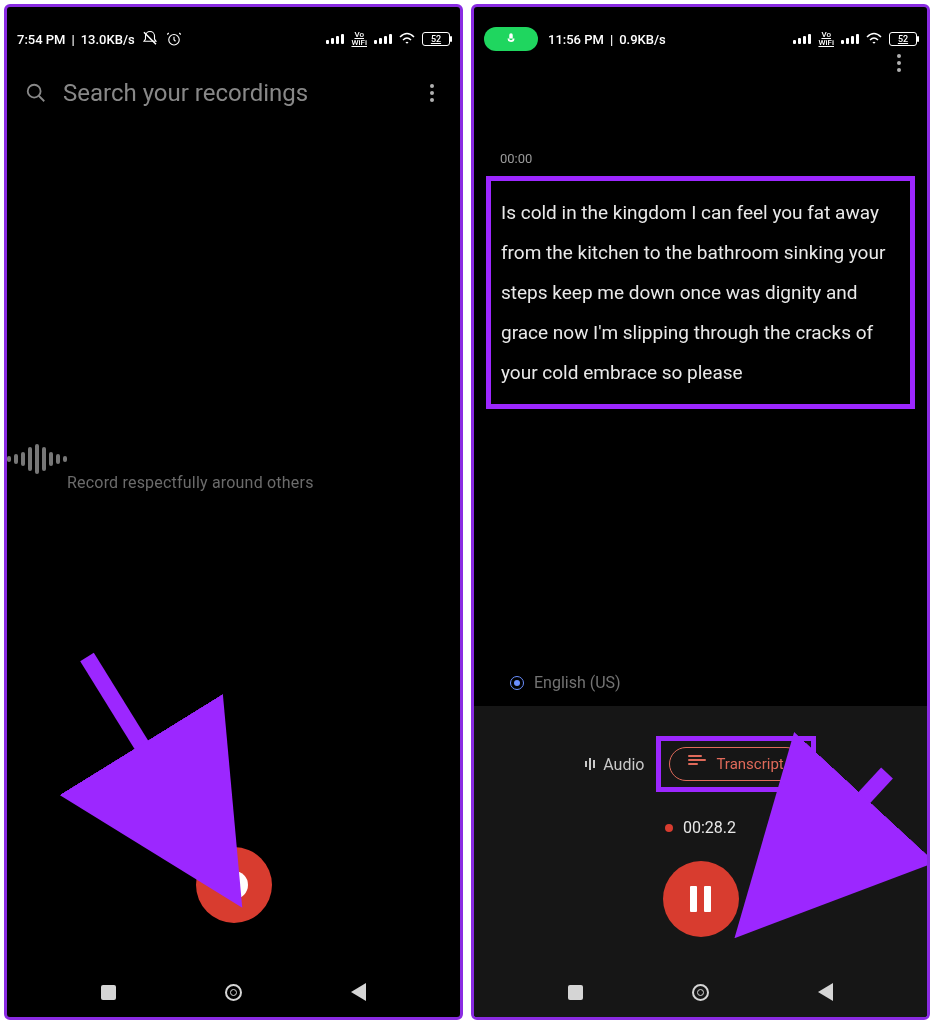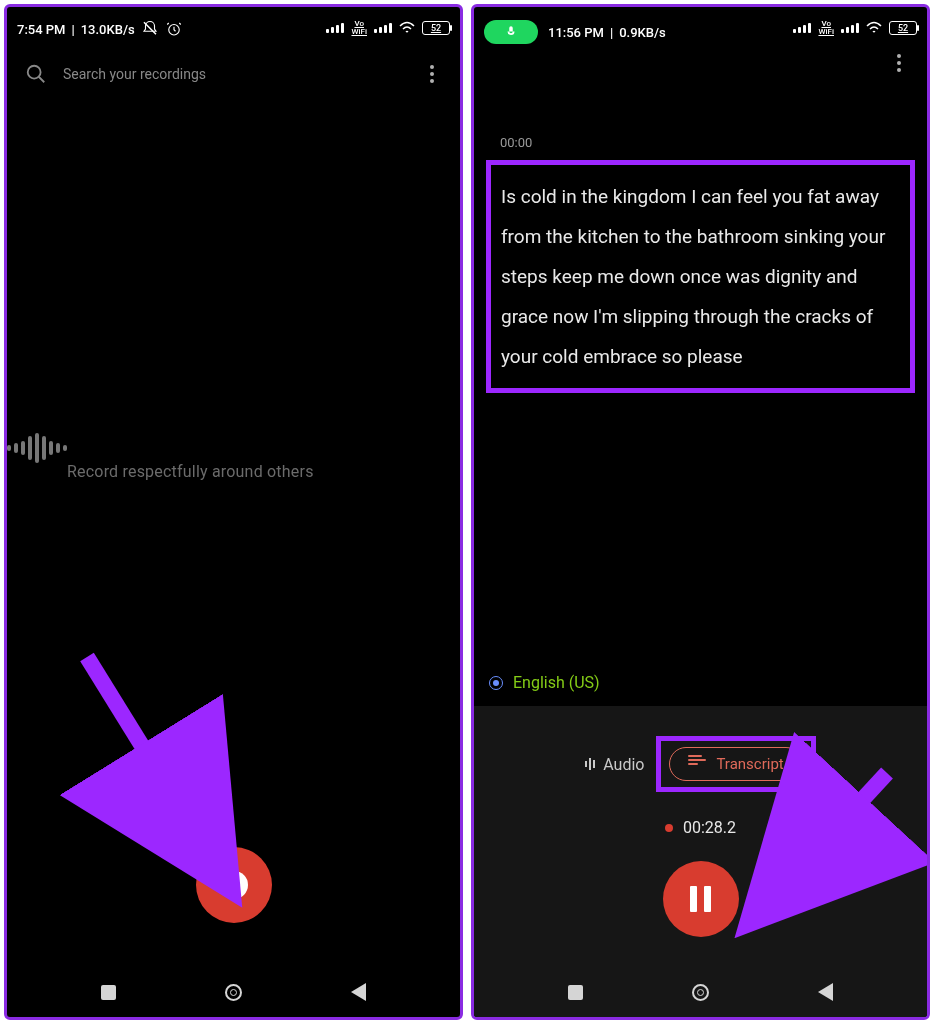--- a/index.html
+++ b/index.html
@@ -19,26 +19,27 @@
     border-radius: 6px;
     display: flex;
     flex-direction: column;
     position: relative;
     overflow: hidden;
   }
   
   .status-bar {
     height: 32px;
     display: flex;
-    align-items: flex-start;
+    align-items: center;
     justify-content: space-between;
     padding: 13px 10px;
     color: #fff;
     font-size: 13px;
     font-weight: 500;
+    margin-top: 16px;
   }
   .status-left { display:flex; align-items:center; gap:6px; }
   .status-right { display:flex; align-items:center; gap:7px;text-decoration:underline; }
   .status-pill {
     background: #1fd65f;
     border-radius: 14px;
     width: 54px;
     height: 24px;
     display:flex;
     align-items:center;
@@ -56,21 +57,21 @@
   .bat { border:1px solid #fff; border-radius:3px; width:28px; height:14px; position:relative; display:flex; align-items:center; justify-content:center; font-size:9px;}
   .bat::after{content:''; position:absolute; right:-3px; top:3px; width:2px; height:6px; background:#fff; border-radius:1px;}
   
   .search-row {
     display:flex;
     align-items:center;
     padding: 24px 18px 10px 18px;
   }
   .search-row .mag { width:22px; height:22px; margin-right:16px; }
   .search-row .mag svg { width:22px; height:22px; stroke:#888; fill:none; stroke-width:2;}
-  .search-placeholder { color:#888; font-size:14px; flex:1; }
+  .search-placeholder { color:#888; font-size:24px; flex:1; }
   .more-dots { width:20px; height:20px; display:flex; flex-direction:column; align-items:center; justify-content:center; gap:3px;}
   .more-dots span{width:4px;height:4px;background:#b0b0b0;border-radius:50%;}
   .center-area { flex:1; display:flex; align-items:center; justify-content:flex-start; color:#666; }
   .waveform { display:flex; align-items:center; gap:3px; margin-bottom:46px;}
   .waveform span{ width:4px; background:#777; border-radius:2px;}
   .waveform span:nth-child(1){height:6px}
   .waveform span:nth-child(2){height:10px}
   .waveform span:nth-child(3){height:14px}
   .waveform span:nth-child(4){height:24px}
   .waveform span:nth-child(5){height:30px}
@@ -121,22 +122,22 @@
   .transcript-box {
     margin: 0 12px;
     border: 5px solid #9c27ff;
     padding: 12px 10px;
     color:#e9e9e9;
     font-size:19px;
     line-height:2.1;
   }
   .lang-row {
     display:flex; align-items:center; gap:10px;
-    color:#84cc16; font-size:16px;
-    padding: 14px 15px;
+    color:#737373; font-size:16px;
+    padding: 14px 36px;
     margin-top:auto;
   }
   .lang-dot{ width:14px;height:14px;border:1.5px solid #6a8fff;border-radius:50%; position:relative;}
   .lang-dot::after{content:'';position:absolute;inset:3px;background:#6a8fff;border-radius:50%;}
   .bottom-panel {
     background:#161616;
     padding: 30px 0 0 0;
     display:flex;
     flex-direction:column;
     align-items:center;

